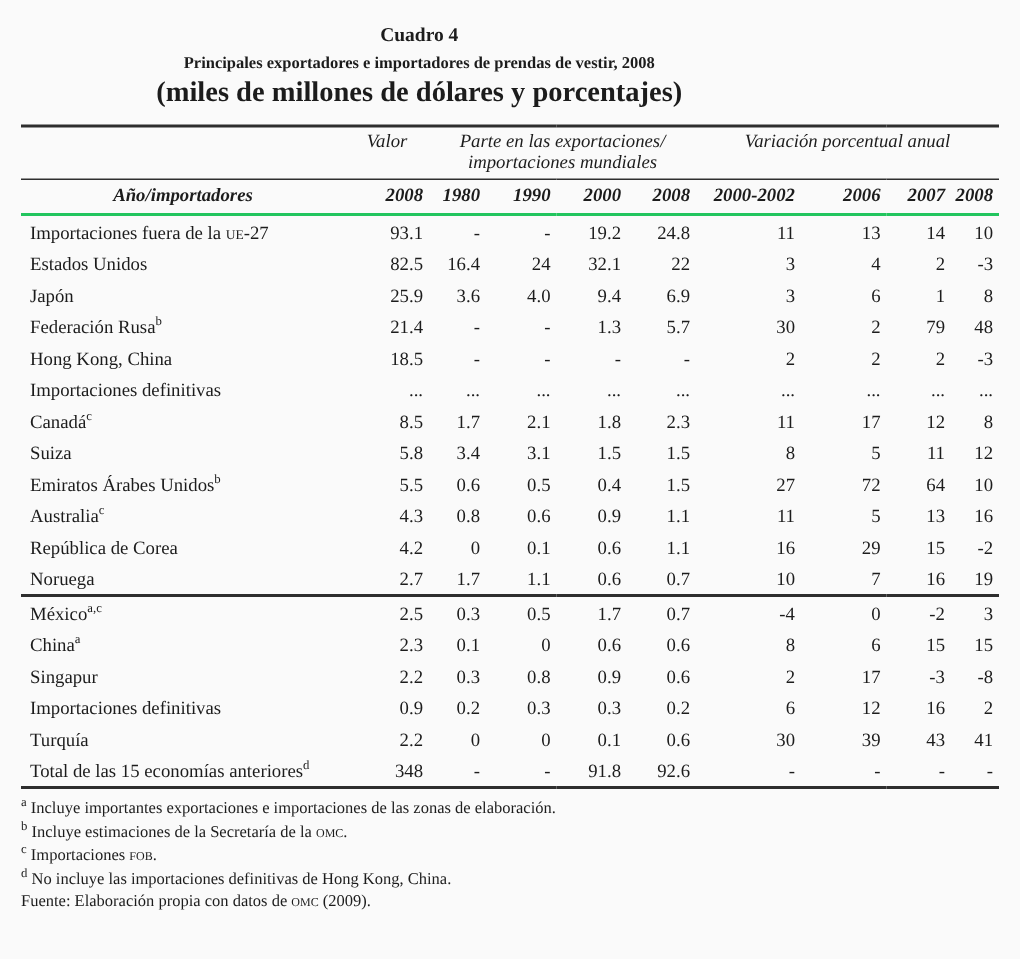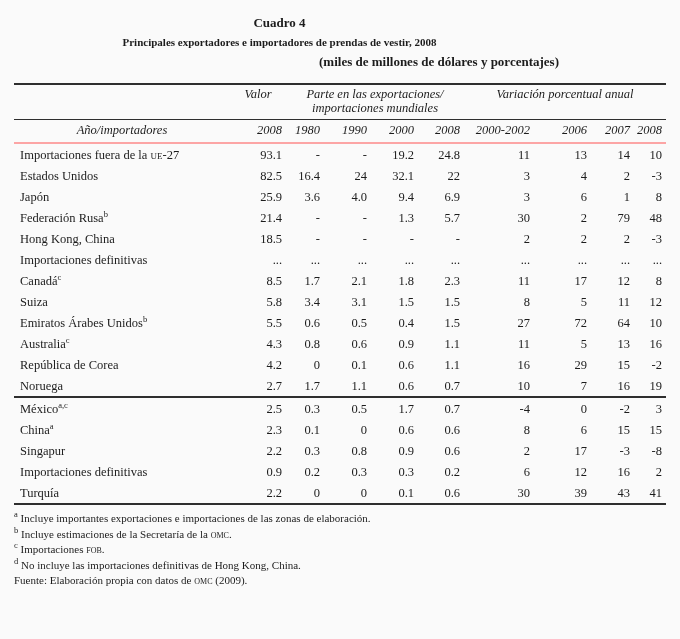--- a/index.html
+++ b/index.html
@@ -8,41 +8,41 @@
     background:#fafafa;
     font-family:"Liberation Serif","DejaVu Serif",serif;
     color:#1c1c1c;
     overflow:hidden;
   }
   .page { width:559px; height:639px; position:relative; }
 
   .title-block { text-align:center; padding-top:13px; font-weight:bold; }
   .title-line1 { font-size:13px; line-height:19px; }
   .title-line2 { font-size:11px; line-height:20px; }
-  .title-line3 { font-size:13px; line-height:19px;text-align:right; }
+  .title-line3 { font-size:19px; line-height:19px; }
 
   table.main {
     border-collapse:collapse;
     table-layout:fixed;
     width:652px;
     margin:12px 14px 0 14px;
     font-size:12.5px;
   }
   table.main th, table.main td { overflow:hidden; white-space:nowrap; }
 
   thead th { font-weight:normal; font-style:italic;margin-top:32px; }
   tr.group-row th {
     border-top:2px solid #2e2e2e;
     border-bottom:1px solid #2e2e2e;
     text-align:center; vertical-align:top;
     padding:3px 0 4px 0;
     line-height:13.5px;
     white-space:pre-line;
   }
-  tr.sub-row th { border-bottom:2px solid #fca5a5; padding:3px 4px 4px 0; text-align:right; }
+  tr.sub-row th { border-bottom:2px solid #22c55e; padding:3px 4px 4px 0; text-align:right;font-weight:bold; }
   tr.sub-row th.label-h { text-align:center; padding-left:4px; }
 
   tbody td { padding:2.5px 4px 2.5px 0; text-align:right; line-height:16px; }
   tbody td.label { text-align:left; padding-left:6px; padding-right:0; }
   tbody tr.rule-above td { border-top:2px solid #2e2e2e; }
   tbody tr:last-child td { border-bottom:2px solid #2e2e2e; }
 
   sup { font-size:8.5px; line-height:0; }
   .sc { font-variant:small-caps; }
 
@@ -292,20 +292,32 @@
           <td>2.2</td>
           <td>0</td>
           <td>0</td>
           <td>0.1</td>
           <td>0.6</td>
           <td>30</td>
           <td>39</td>
           <td>43</td>
           <td>41</td>
         </tr>
+        <tr>
+          <td class="label">Total de las 15 economías anteriores<sup>d</sup></td>
+          <td>348</td>
+          <td>-</td>
+          <td>-</td>
+          <td>91.8</td>
+          <td>92.6</td>
+          <td>-</td>
+          <td>-</td>
+          <td>-</td>
+          <td>-</td>
+        </tr>
       </tbody>
   </table>
 
   <div class="footnotes" id="footnotes">
       <div class="footnote"><sup>a</sup> Incluye importantes exportaciones e importaciones de las zonas de elaboración.</div>
       <div class="footnote"><sup>b</sup> Incluye estimaciones de la Secretaría de la <span class="sc">omc</span>.</div>
       <div class="footnote"><sup>c</sup> Importaciones <span class="sc">fob</span>.</div>
       <div class="footnote"><sup>d</sup> No incluye las importaciones definitivas de Hong Kong, China.</div>
       <div class="footnote">Fuente: Elaboración propia con datos de <span class="sc">omc</span> (2009).</div>
     </div>

